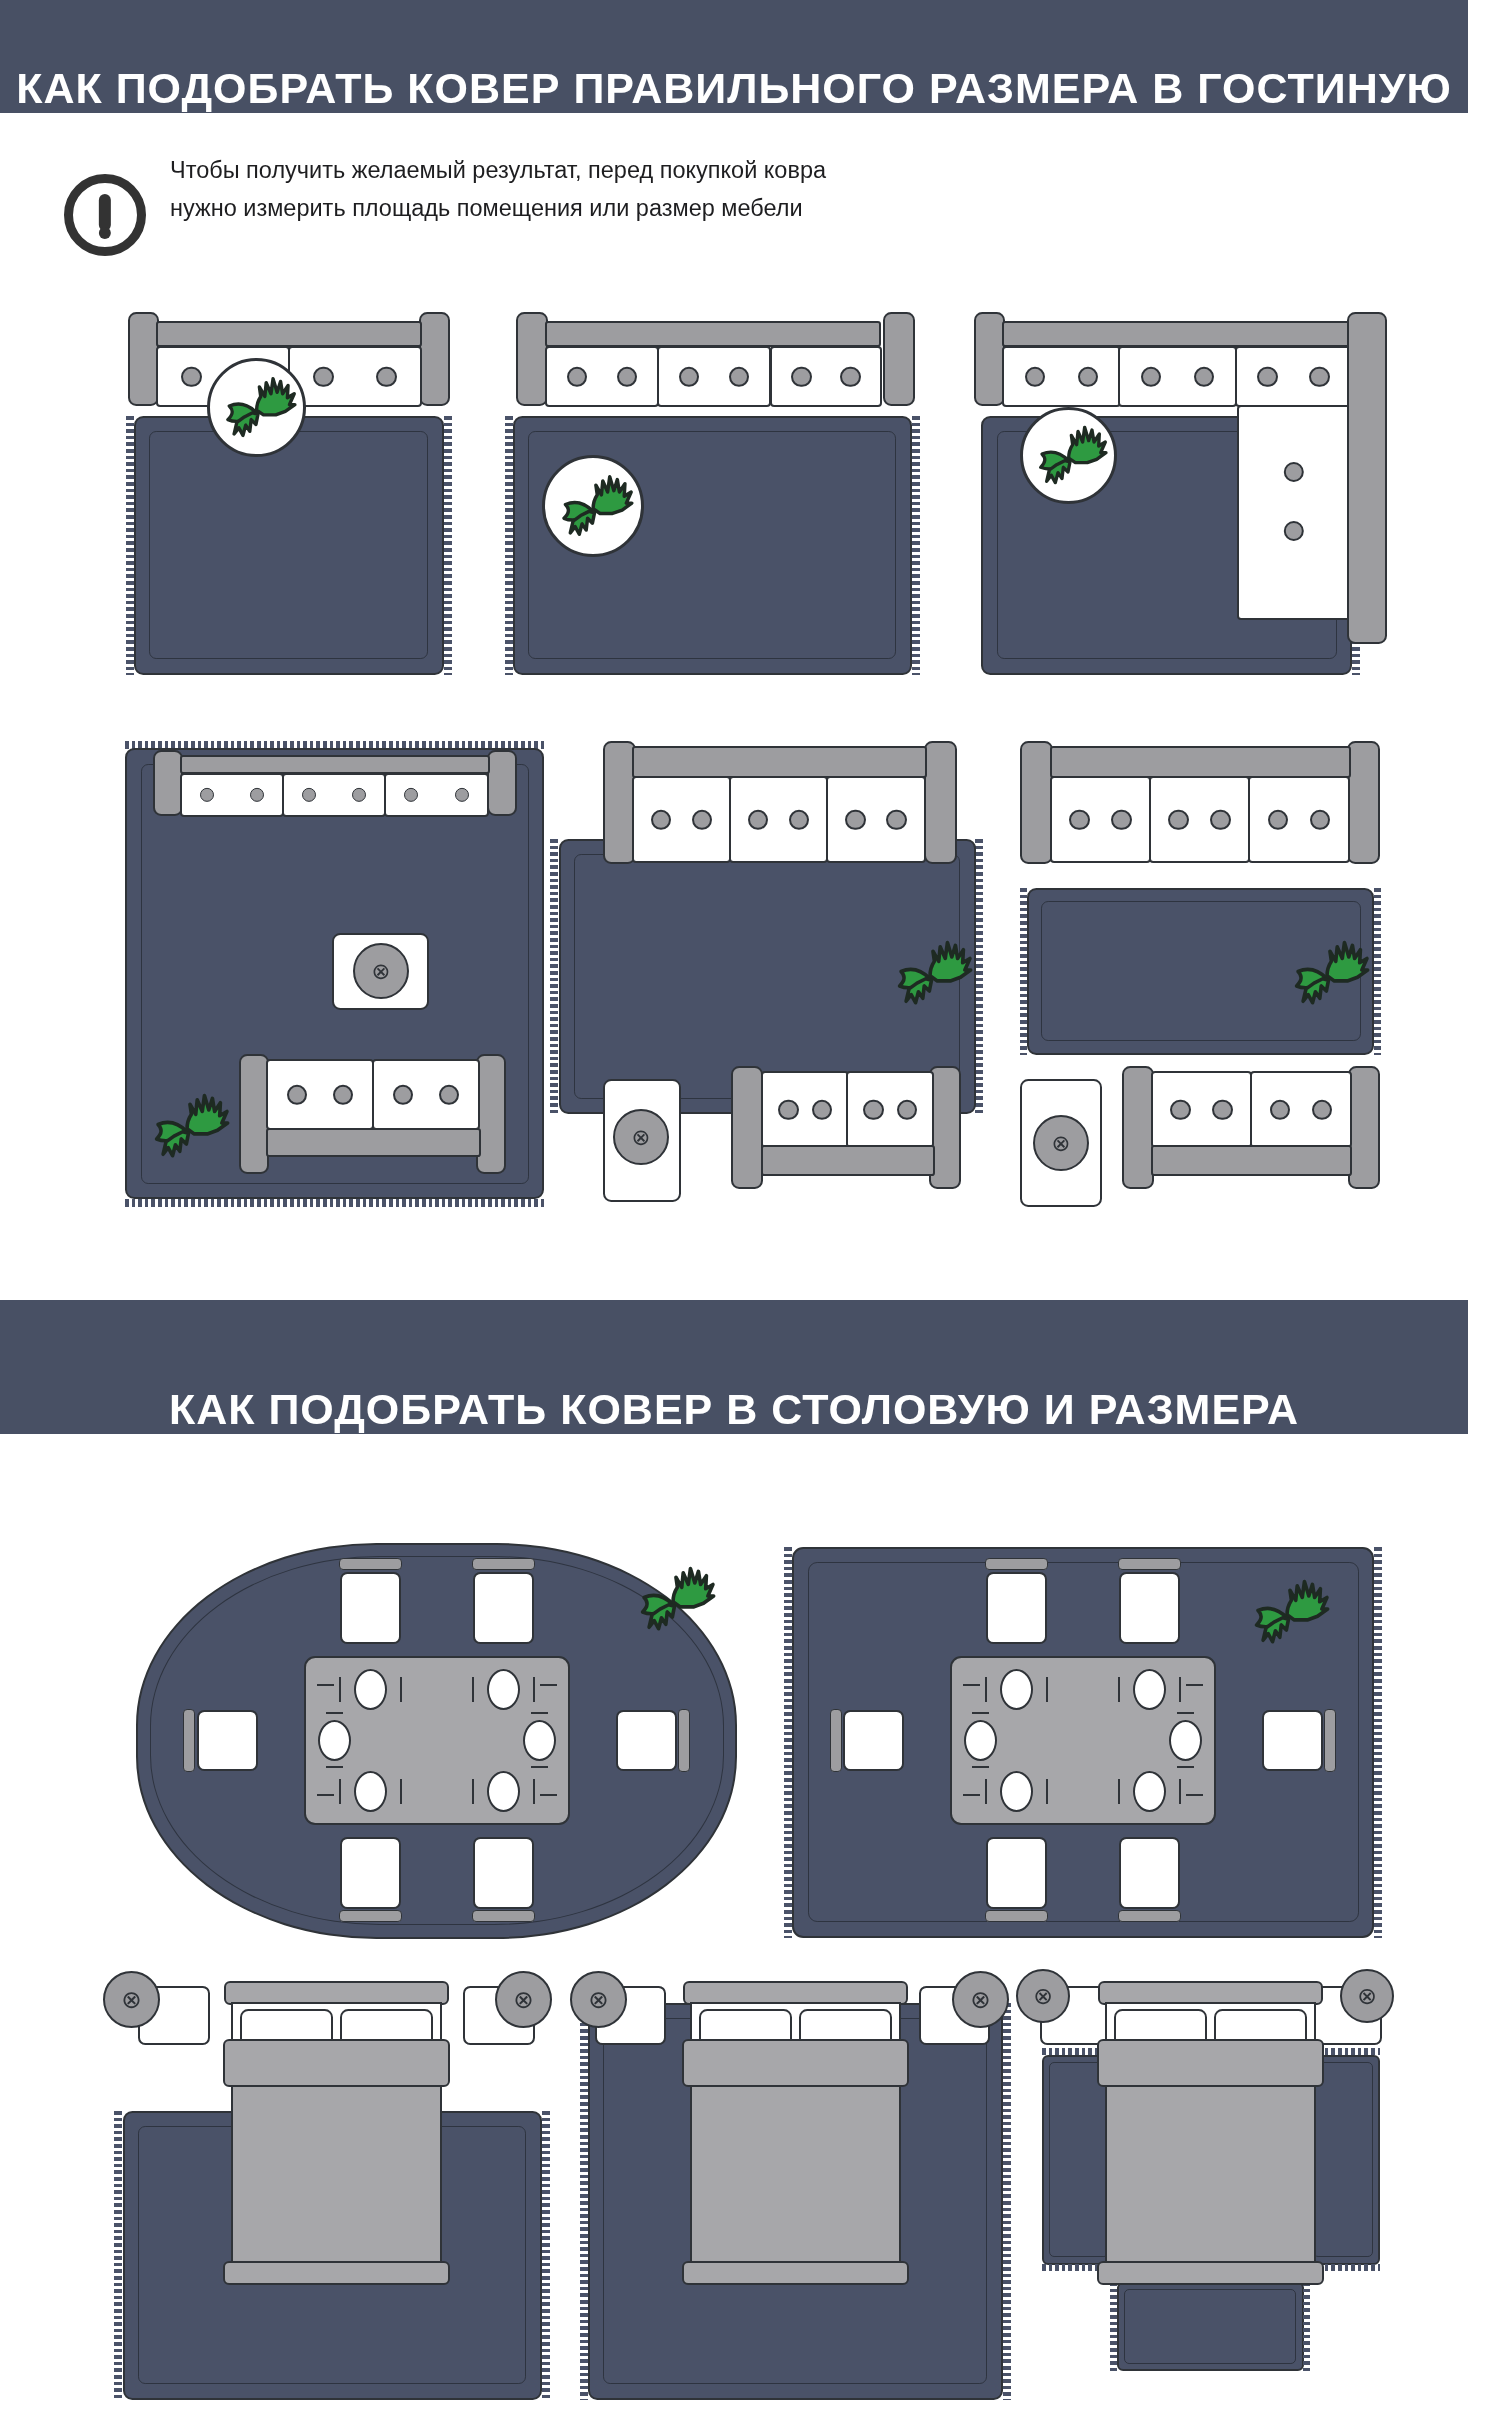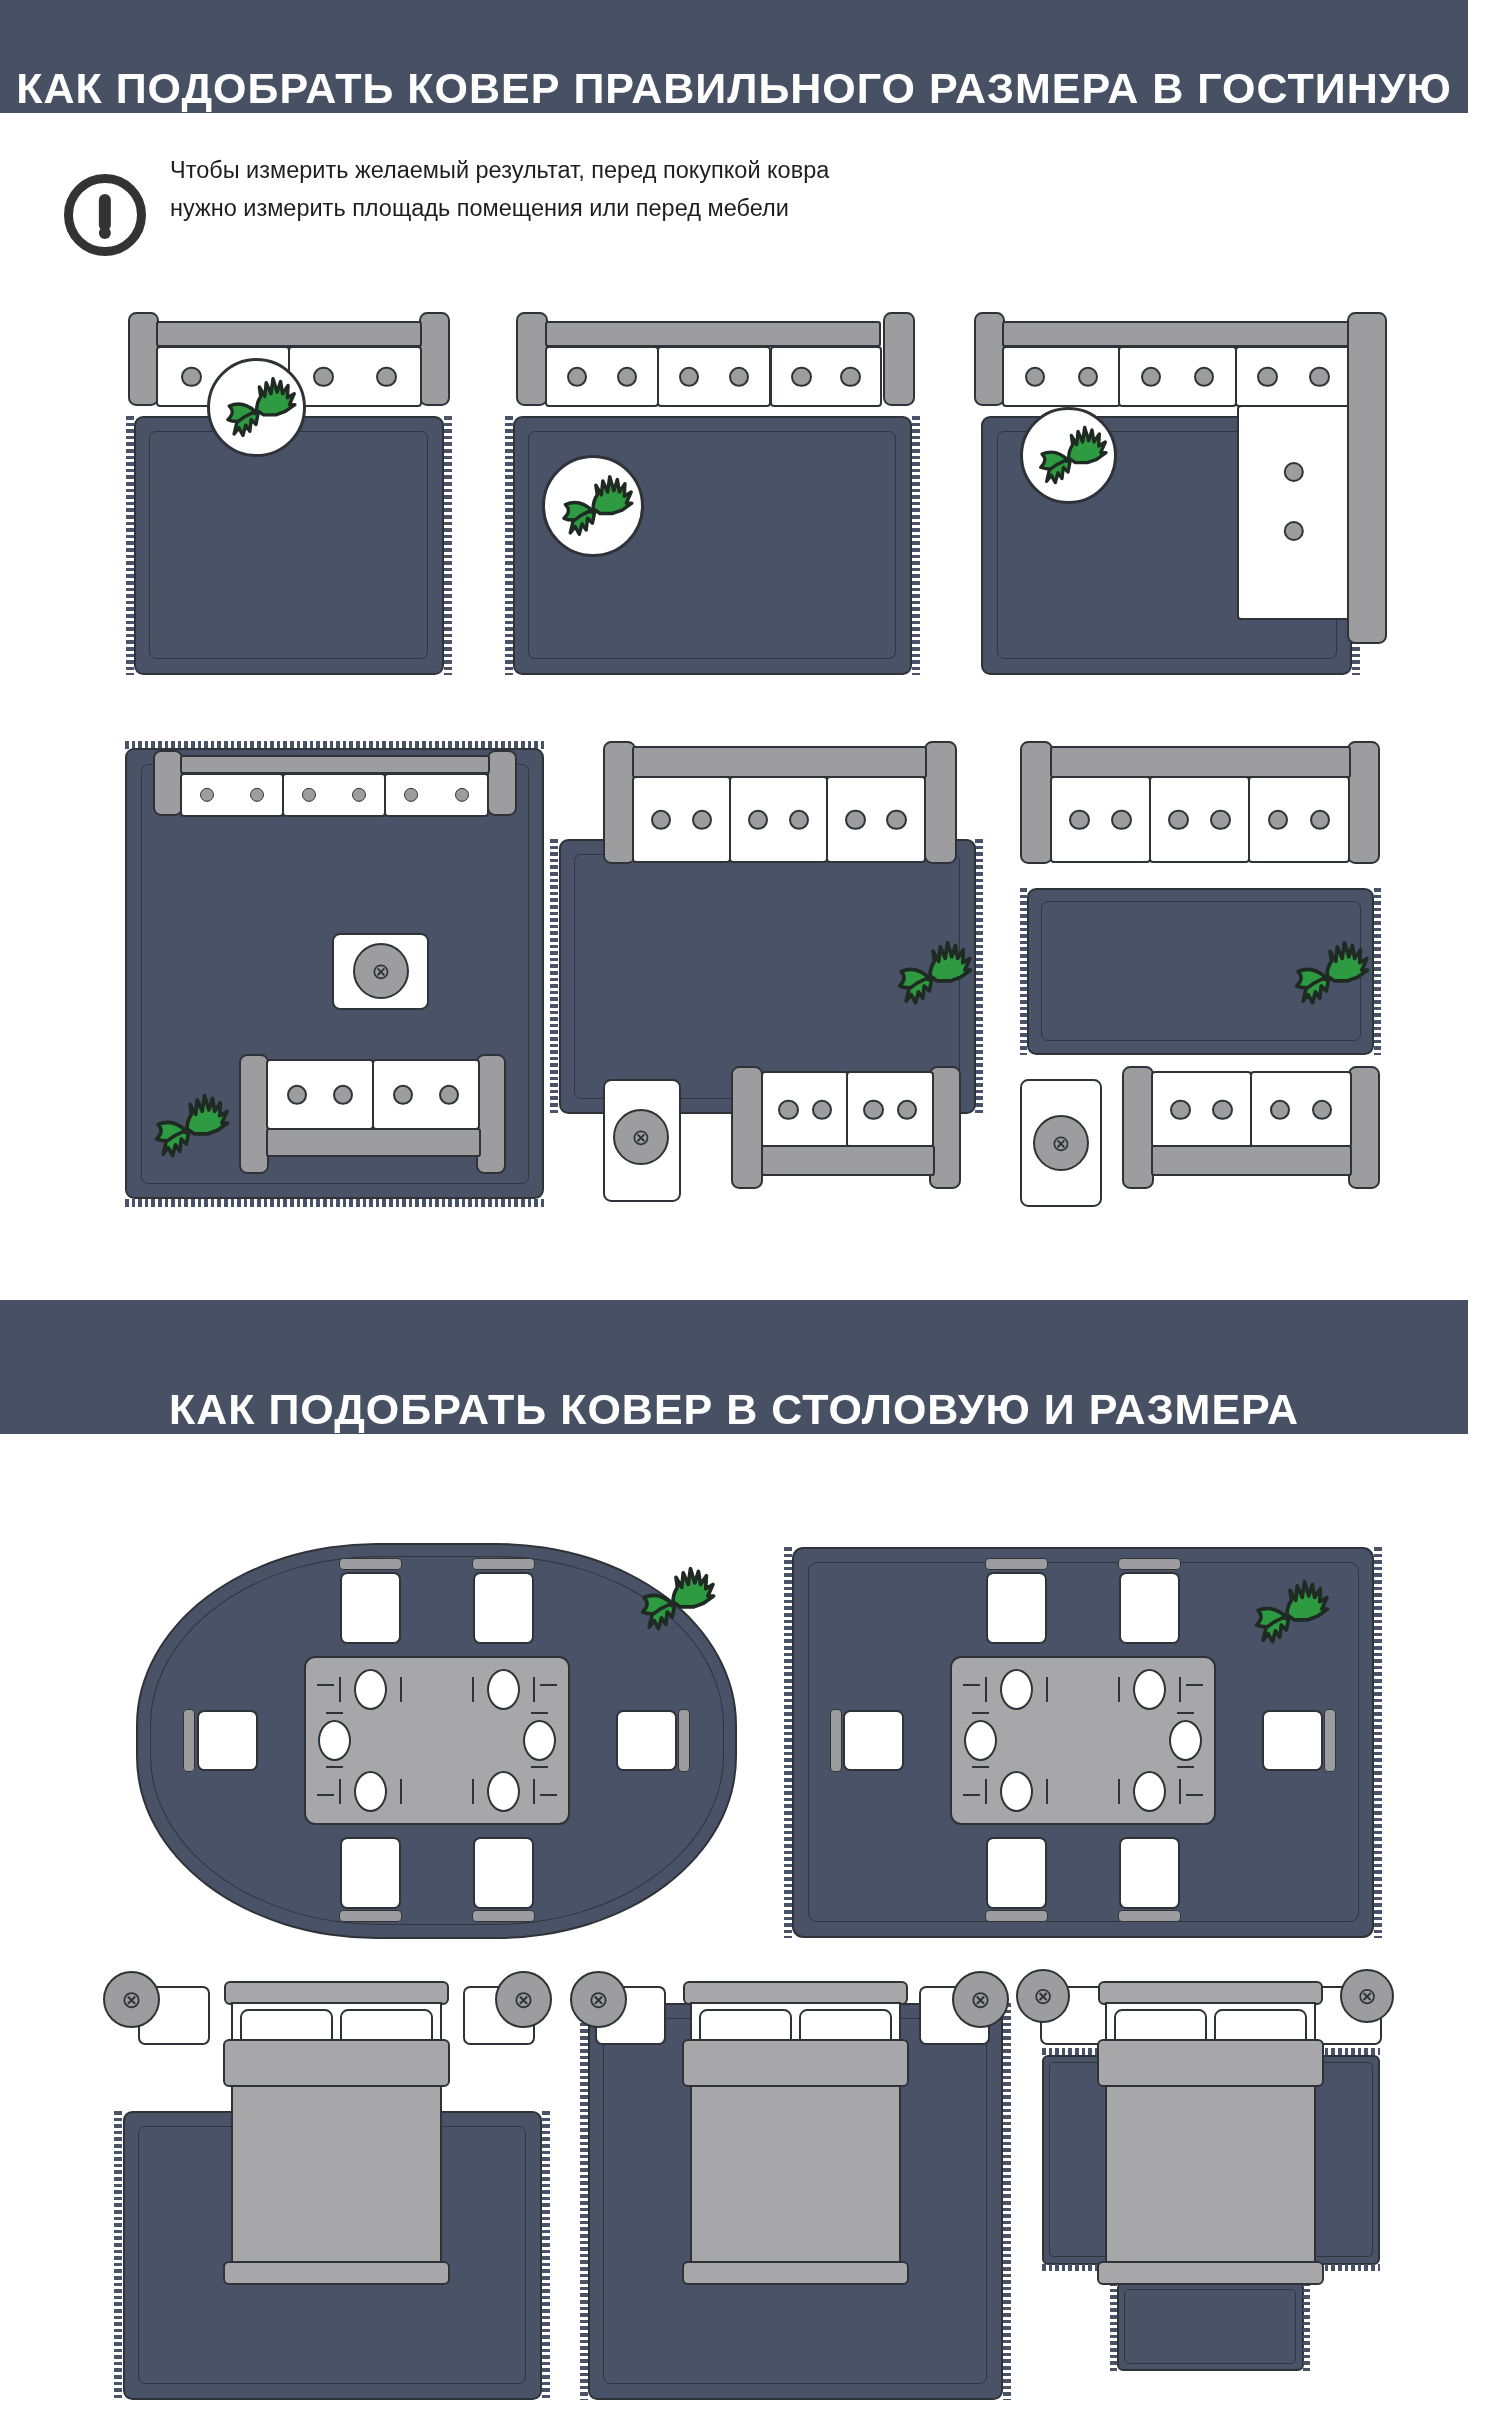--- a/index.html
+++ b/index.html
@@ -77,22 +77,22 @@
 
   <div class="hbar" style="top:0;height:113px">
     <div class="t">КАК ПОДОБРАТЬ КОВЕР ПРАВИЛЬНОГО РАЗМЕРА В ГОСТИНУЮ</div>
   </div>
 
   <div class="g">
     <div class="alert" style="left:64px;top:174px;width:82px;height:82px">
       <div class="bar"></div>
       <div class="pt"></div>
     </div>
-    <div class="note-line" style="left:170px;top:151px">Чтобы измерить желаемый результат, перед покупкой ковра</div>
-    <div class="note-line" style="left:170px;top:189px">нужно измерить площадь помещения или перед мебели</div>
+    <div class="note-line" style="left:170px;top:151px">Чтобы получить желаемый результат, перед покупкой ковра</div>
+    <div class="note-line" style="left:170px;top:189px">нужно измерить площадь помещения или размер мебели</div>
   </div>
 
   <div class="g">
     <div class="arm" style="left:128px;top:312px;width:31px;height:94px"></div>
     <div class="arm" style="left:419px;top:312px;width:31px;height:94px"></div>
     <div class="back" style="left:156px;top:321px;width:266px;height:25.6px"></div>
     <div class="seat" style="left:156px;top:346px;width:134px;height:61px"></div>
     <div class="seat" style="left:288px;top:346px;width:134px;height:61px"></div>
     <div class="frv" style="left:126px;top:416px;width:8.2px;height:259px"></div>
     <div class="frv" style="left:444px;top:416px;width:8.2px;height:259px"></div>

